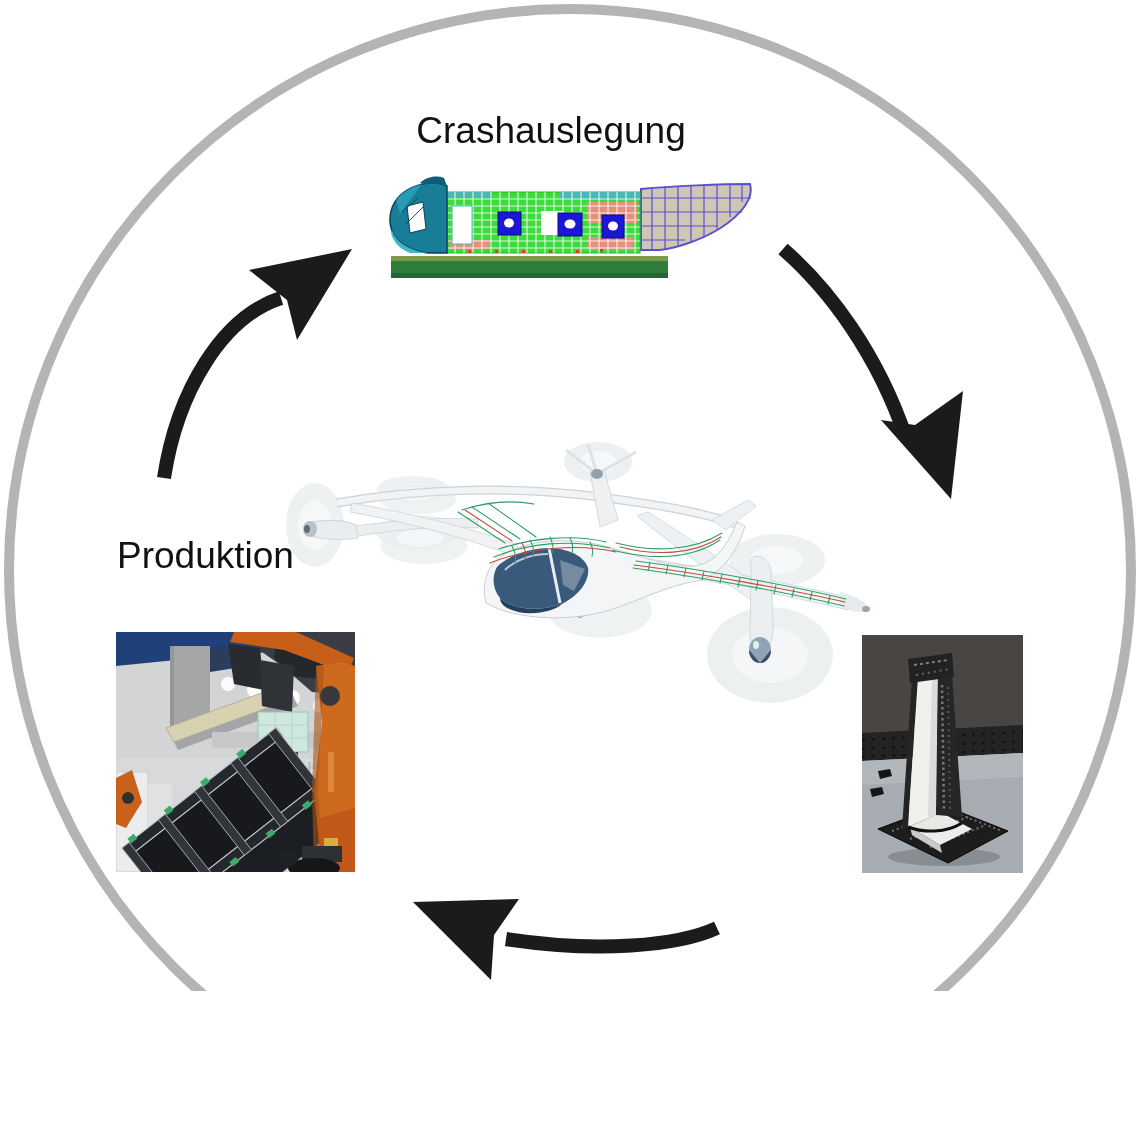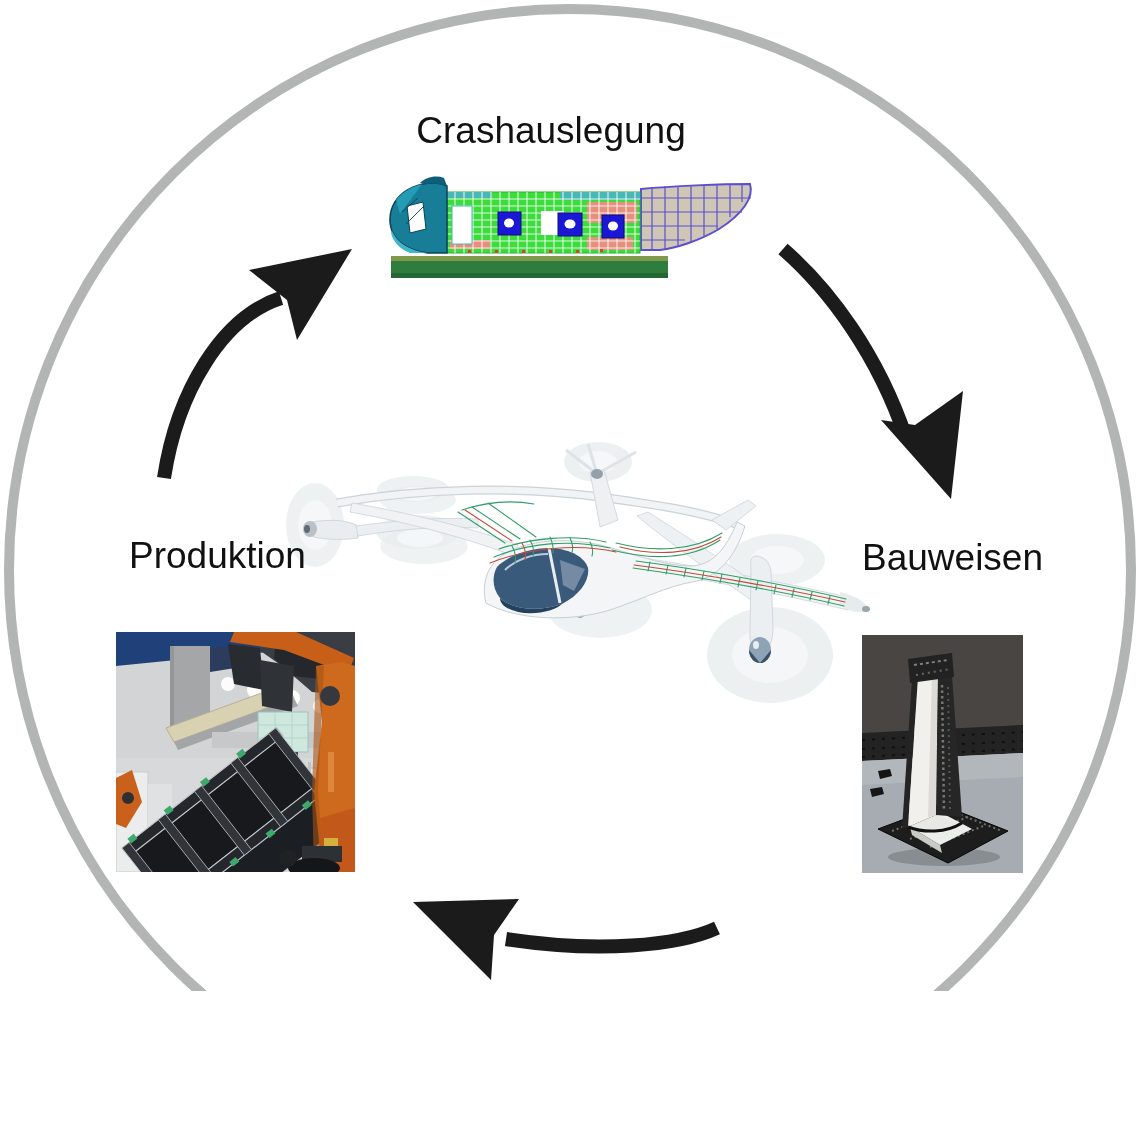--- a/index.html
+++ b/index.html
@@ -268,19 +268,18 @@
       <polygon points="46,24 90,18 92,42 48,48" fill="#222222"></polygon>
       <path d="M52 30 L86 25" stroke="#808080" stroke-width="2" stroke-dasharray="3 3" fill="none"></path>
       <path d="M54 40 L88 34" stroke="#666666" stroke-width="2" stroke-dasharray="2 4" fill="none"></path>
       <path d="M46 192 C 62 198 84 198 100 188" stroke="#111111" stroke-width="3" fill="none"></path>
     </g>
   </svg>
 </svg>
 
   <div class="label centered" style="left:551px;top:111px;">Crashauslegung</div>
 
-  <div class="label" style="left:117px;top:536px;margin-left:12px;">Produktion</div>
+  <div class="label" style="left:117px;top:536px;">Produktion</div>
 
   <div class="label two-line" style="left:862px;top:538px;">
-    <span class="line">Bauweisen</span>
   </div>
 
 </div>
 
 </body></html>

